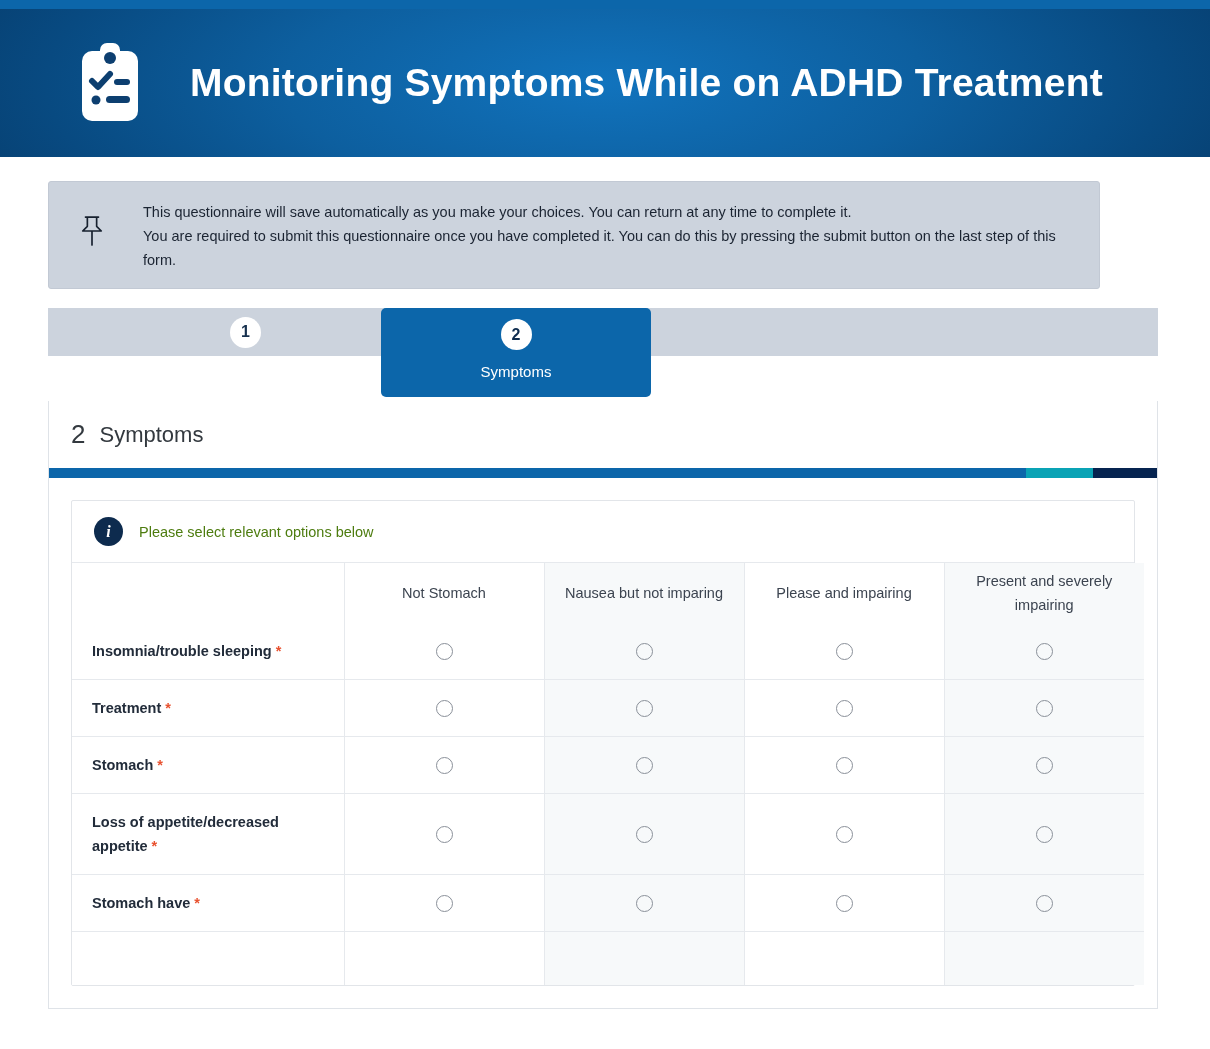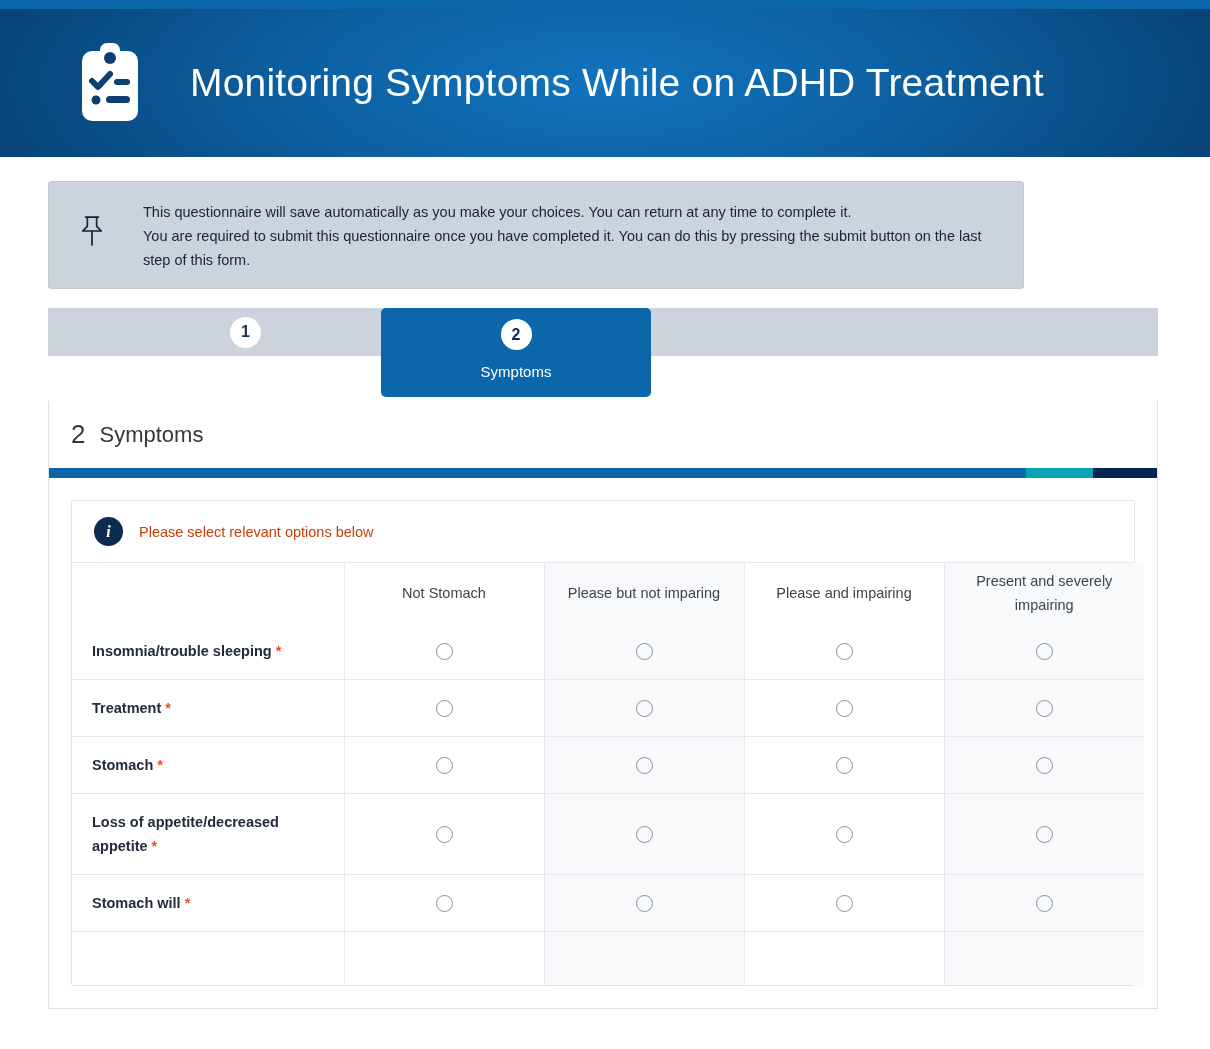--- a/index.html
+++ b/index.html
@@ -30,34 +30,34 @@
   .header-icon {
     width: 64px;
     height: 84px;
     margin-left: 78px;
     flex: 0 0 auto;
   }
   .header-title {
     margin-left: 48px;
     color: #ffffff;
     font-size: 39px;
-    font-weight: 400;
+    font-weight: 700;
     letter-spacing: 0.2px;
     white-space: nowrap;
   }
 
   
   .page {
     padding: 0 48px;
   }
 
   
   .notice {
     margin-top: 24px;
-    width: 976px;
+    width: 1052px;
     background: #ccd3dd;
     border: 1px solid #c2c9d4;
     border-radius: 3px;
     display: flex;
     align-items: flex-start;
     padding: 18px 20px 16px 20px;
     min-height: 99px;
   }
   .notice-icon {
     width: 30px;
@@ -193,21 +193,21 @@
     color: #ffffff;
     font-size: 16px;
     font-weight: bold;
     font-style: italic;
     display: flex;
     align-items: center;
     justify-content: center;
     flex: 0 0 auto;
     font-family: "Liberation Serif", serif;
   }
-  .qhint-text { font-size: 14.5px; color: #c2410c; }
+  .qhint-text { font-size: 14.5px; color: #4d7c0f; }
 
   
   table.matrix {
     width: 100%;
     border-collapse: collapse;
     table-layout: fixed;
   }
   table.matrix col.c-label { width: 272px; }
   table.matrix col.c-opt { width: 200px; }
 
@@ -325,21 +325,21 @@
             <col class="c-label">
               <col class="c-opt">
               <col class="c-opt">
               <col class="c-opt">
               <col class="c-opt">
           </colgroup>
           <thead>
             <tr>
               <th class="corner"></th>
               <th>Not Stomach</th>
-              <th class="shaded">Please but not imparing</th>
+              <th class="shaded">Nausea but not imparing</th>
               <th>Please and impairing</th>
               <th class="shaded">Present and severely impairing</th>
             </tr>
           </thead>
           <tbody>
               <tr>
                 <td class="rowlabel"><span>Insomnia/trouble sleeping</span><span class="req"> *</span></td>
                 <td class="opt"><span class="radio"></span></td>
                 <td class="opt shaded"><span class="radio"></span></td>
                 <td class="opt"><span class="radio"></span></td>
@@ -360,21 +360,21 @@
                 <td class="opt shaded"><span class="radio"></span></td>
               </tr>
               <tr>
                 <td class="rowlabel"><span>Loss of appetite/decreased appetite</span><span class="req"> *</span></td>
                 <td class="opt"><span class="radio"></span></td>
                 <td class="opt shaded"><span class="radio"></span></td>
                 <td class="opt"><span class="radio"></span></td>
                 <td class="opt shaded"><span class="radio"></span></td>
               </tr>
               <tr>
-                <td class="rowlabel"><span>Stomach will</span><span class="req"> *</span></td>
+                <td class="rowlabel"><span>Stomach have</span><span class="req"> *</span></td>
                 <td class="opt"><span class="radio"></span></td>
                 <td class="opt shaded"><span class="radio"></span></td>
                 <td class="opt"><span class="radio"></span></td>
                 <td class="opt shaded"><span class="radio"></span></td>
               </tr>
               <tr>
                 <td class="rowlabel"></td>
                 <td class="opt"></td>
                 <td class="opt shaded"></td>
                 <td class="opt"></td>

